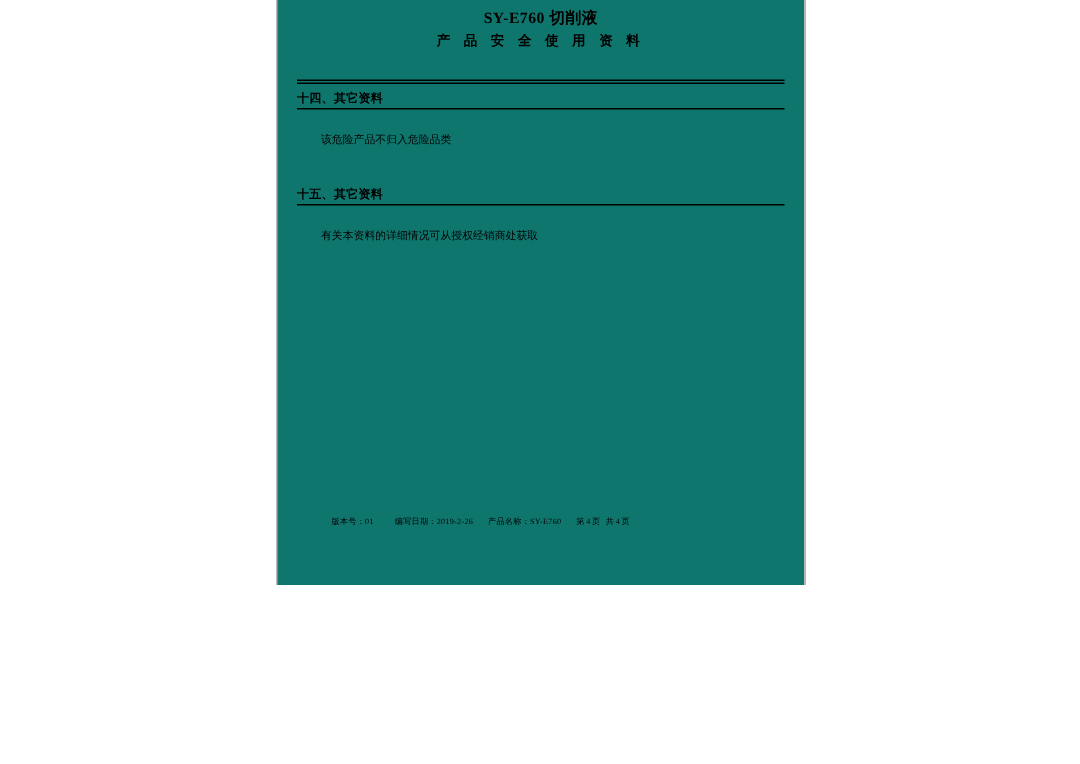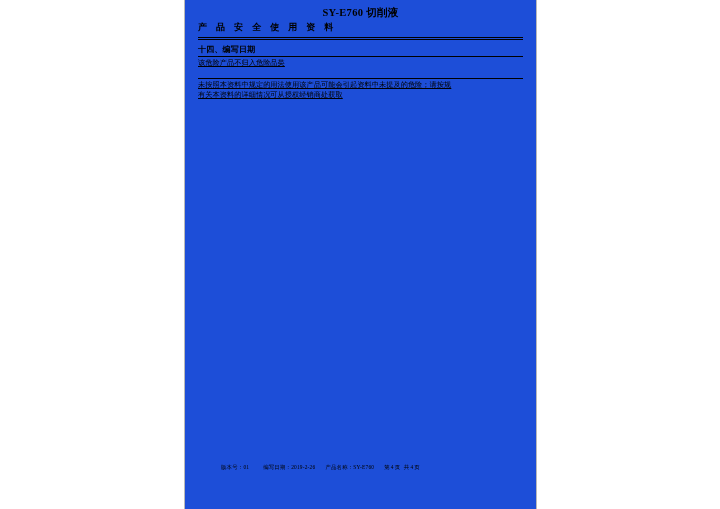--- a/index.html
+++ b/index.html
@@ -18,48 +18,49 @@
     position: relative;
     width: 720px;
     height: 509px;
     background: #ffffff;
   }
   .sheet {
     position: absolute;
     left: 184px;
     top: 0px;
     width: 353px;
-    height: 509px;
-    background: #1d4ed8;
+    height: 390px;
+    background: #0f766e;
     border-left: 1px solid #b9b9b9;
     border-right: 1px solid #b9b9b9;
     box-sizing: border-box;
   }
   .sheet-inner {
     position: absolute;
     left: 13px;
     right: 13px;
     top: 6px;
     bottom: 8px;
   }
   .doc-title {
     text-align: center;
     font-size: 10.5px;
     font-weight: bold;
     letter-spacing: 0.3px;
     line-height: 14px;
     margin: 0 0 1px 0;
   }
   .doc-subtitle {
+    text-align: center;
     font-size: 9px;
     font-weight: bold;
     letter-spacing: 3.4px;
     line-height: 13px;
     margin: 0;
-    padding-bottom: 2px;
+    padding-bottom: 18px;
   }
   .rule-heavy {
     border: 0;
     border-top: 1.2px solid #000;
     margin: 1px 0 0 0;
   }
   .rule-light {
     border: 0;
     border-top: 0.7px solid #000;
     margin: 1px 0 2px 0;
@@ -75,24 +76,23 @@
     letter-spacing: 0.2px;
   }
   .section-rule {
     border: 0;
     border-top: 0.7px solid #000;
     margin: 1px 0 2px 0;
   }
   .section-body p {
     font-size: 7.2px;
     line-height: 9.4px;
-    margin: 0;
+    margin: 16px;
     letter-spacing: 0.05px;
     text-align: justify;
-    text-decoration: underline;
   }
   .spacer-big {
     height: 6px;
   }
   .footer {
     position: absolute;
     left: 13px;
     right: 13px;
     bottom: 30px;
     font-size: 5.4px;
@@ -116,33 +116,33 @@
 <div class="page-canvas">
   <div class="sheet">
     <div class="sheet-inner">
 
       <div class="doc-title">SY-E760 切削液</div>
       <div class="doc-subtitle">产 品 安 全 使 用 资 料</div>
       <hr class="rule-heavy">
       <hr class="rule-light">
 
       <div class="section">
-        <div class="section-title">十四、编写日期</div>
+        <div class="section-title">十四、其它资料</div>
         <hr class="section-rule">
         <div class="section-body">
           <p>该危险产品不归入危险品类</p>
         </div>
       </div>
 
       <div class="spacer-big"></div>
 
       <div class="section">
+        <div class="section-title">十五、其它资料</div>
         <hr class="section-rule">
         <div class="section-body">
-          <p>未按照本资料中规定的用法使用该产品可能会引起资料中未提及的危险；请按规</p>
           <p>有关本资料的详细情况可从授权经销商处获取</p>
         </div>
       </div>
 
       <div class="footer">
         <span class="fcell pad-left">版本号：</span><span class="fcell">01</span><span class="gap-a"></span><span class="fcell">编写日期：</span><span class="fcell">2019-2-26</span><span class="gap-b"></span><span class="fcell">产品名称：</span><span class="fcell">SY-E760</span><span class="gap-c"></span><span class="fcell pg">第</span><span class="fcell pg">4</span><span class="fcell pg">页 共</span><span class="fcell pg">4</span><span class="fcell pg">页</span>
       </div>
 
     </div>
   </div>

